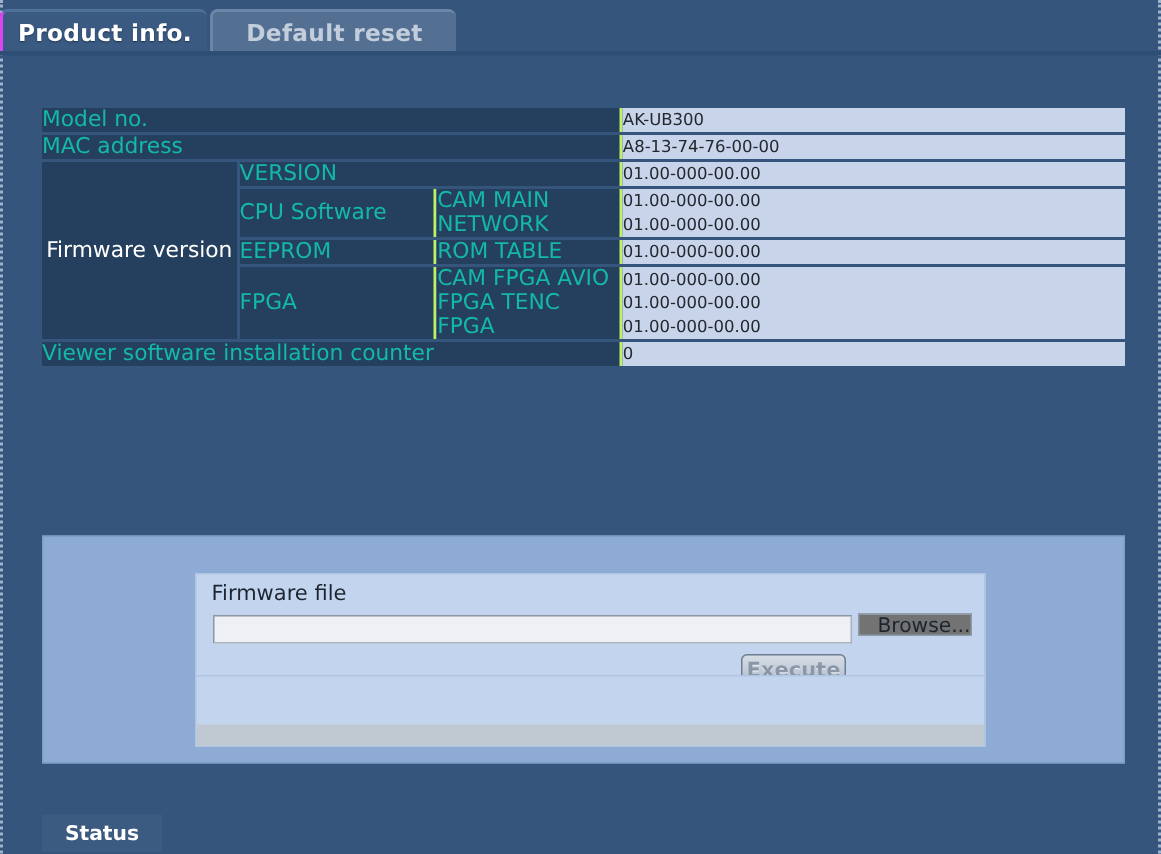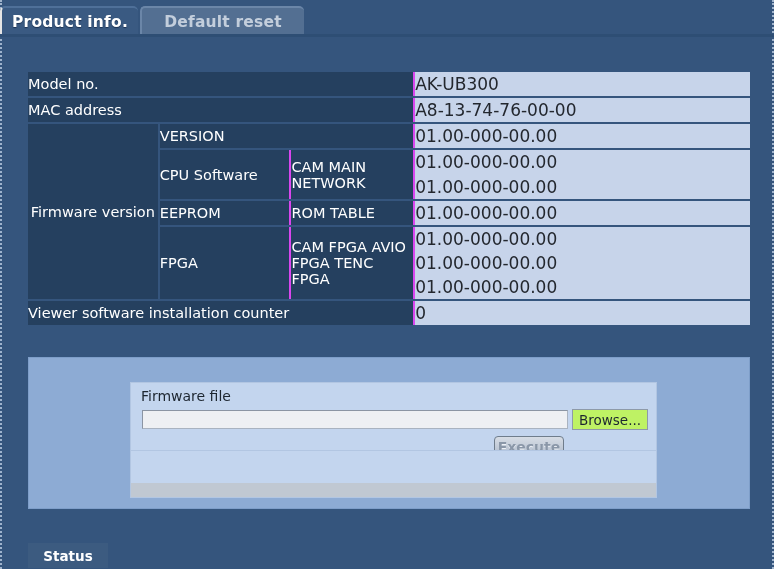--- a/index.html
+++ b/index.html
@@ -45,21 +45,21 @@
     letter-spacing: 0.2px;
     border-radius: 5px 5px 0 0;
     margin-right: 2px;
     position: relative;
   }
   .tab-active {
     width: 138px;
     background: #3a5a82;
     color: #ffffff;
     border-top: 2px solid #4f7099;
-    border-left: 2px solid #e5e5e5;
+    border-left: 2px solid #d946ef;
     border-right: 1px solid #2c4straight;
     text-shadow: 0 1px 1px #1b3150;
   }
   .tab-inactive {
     width: 130px;
     background: #536f92;
     color: #c3cedc;
     border-top: 2px solid #6b86a8;
     border-left: 2px solid #6b86a8;
     text-shadow: 0 1px 1px #3c5madera;
@@ -81,36 +81,36 @@
     border-collapse: separate;
     border-spacing: 0 2px;
     font-size: 14.5px;
   }
   .info-table td {
     padding: 0;
     vertical-align: middle;
   }
   .hdr {
     background: #25405f;
-    color: #ffffff;
+    color: #14b8a6;
     padding: 6px 0 6px 14px;
-    border-right: 2px solid #d946ef;
+    border-right: 2px solid #bef264;
   }
   .hdr-center {
     background: #25405f;
     color: #ffffff;
     text-align: center;
     padding: 6px 4px;
     border-right: 2px solid #35557d;
   }
   .val {
     background: #c7d4ea;
     color: #23272e;
     padding: 6px 0 6px 14px;
-    font-size: 17px;
+    font-size: 11px;
     line-height: 1.42;
   }
   .val .ln { display: block; }
 
   
   .fw-outer {
     position: absolute;
     left: 28px;
     top: 357px;
     width: 722px;
@@ -141,29 +141,29 @@
     width: 426px; height: 19px;
     background: #eef0f3;
     box-sizing: border-box;
     border: 1px solid #a9b3c0;
     border-top-color: #8b95a3;
     border-left-color: #8b95a3;
   }
   .browse-btn {
     position: absolute;
     left: 441px; top: 26px;
-    width: 76px; height: 21px;
-    background: #bef264;
+    width: 76px; height: 15px;
+    background: #737373;
     box-sizing: border-box;
     border: 1px solid #8e9aa8;
     font-size: 13.5px;
     color: #1d2630;
     display: flex;
     align-items: center;
-    justify-content: center;
+    justify-content: flex-end;
   }
   .execute-btn {
     position: absolute;
     left: 363px; top: 53px;
     width: 70px; height: 22px;
     box-sizing: border-box;
     border-radius: 4px;
     border: 1px solid #6f7d8c;
     background: linear-gradient(#d7dde5, #aebacb);
     font-size: 14px;

